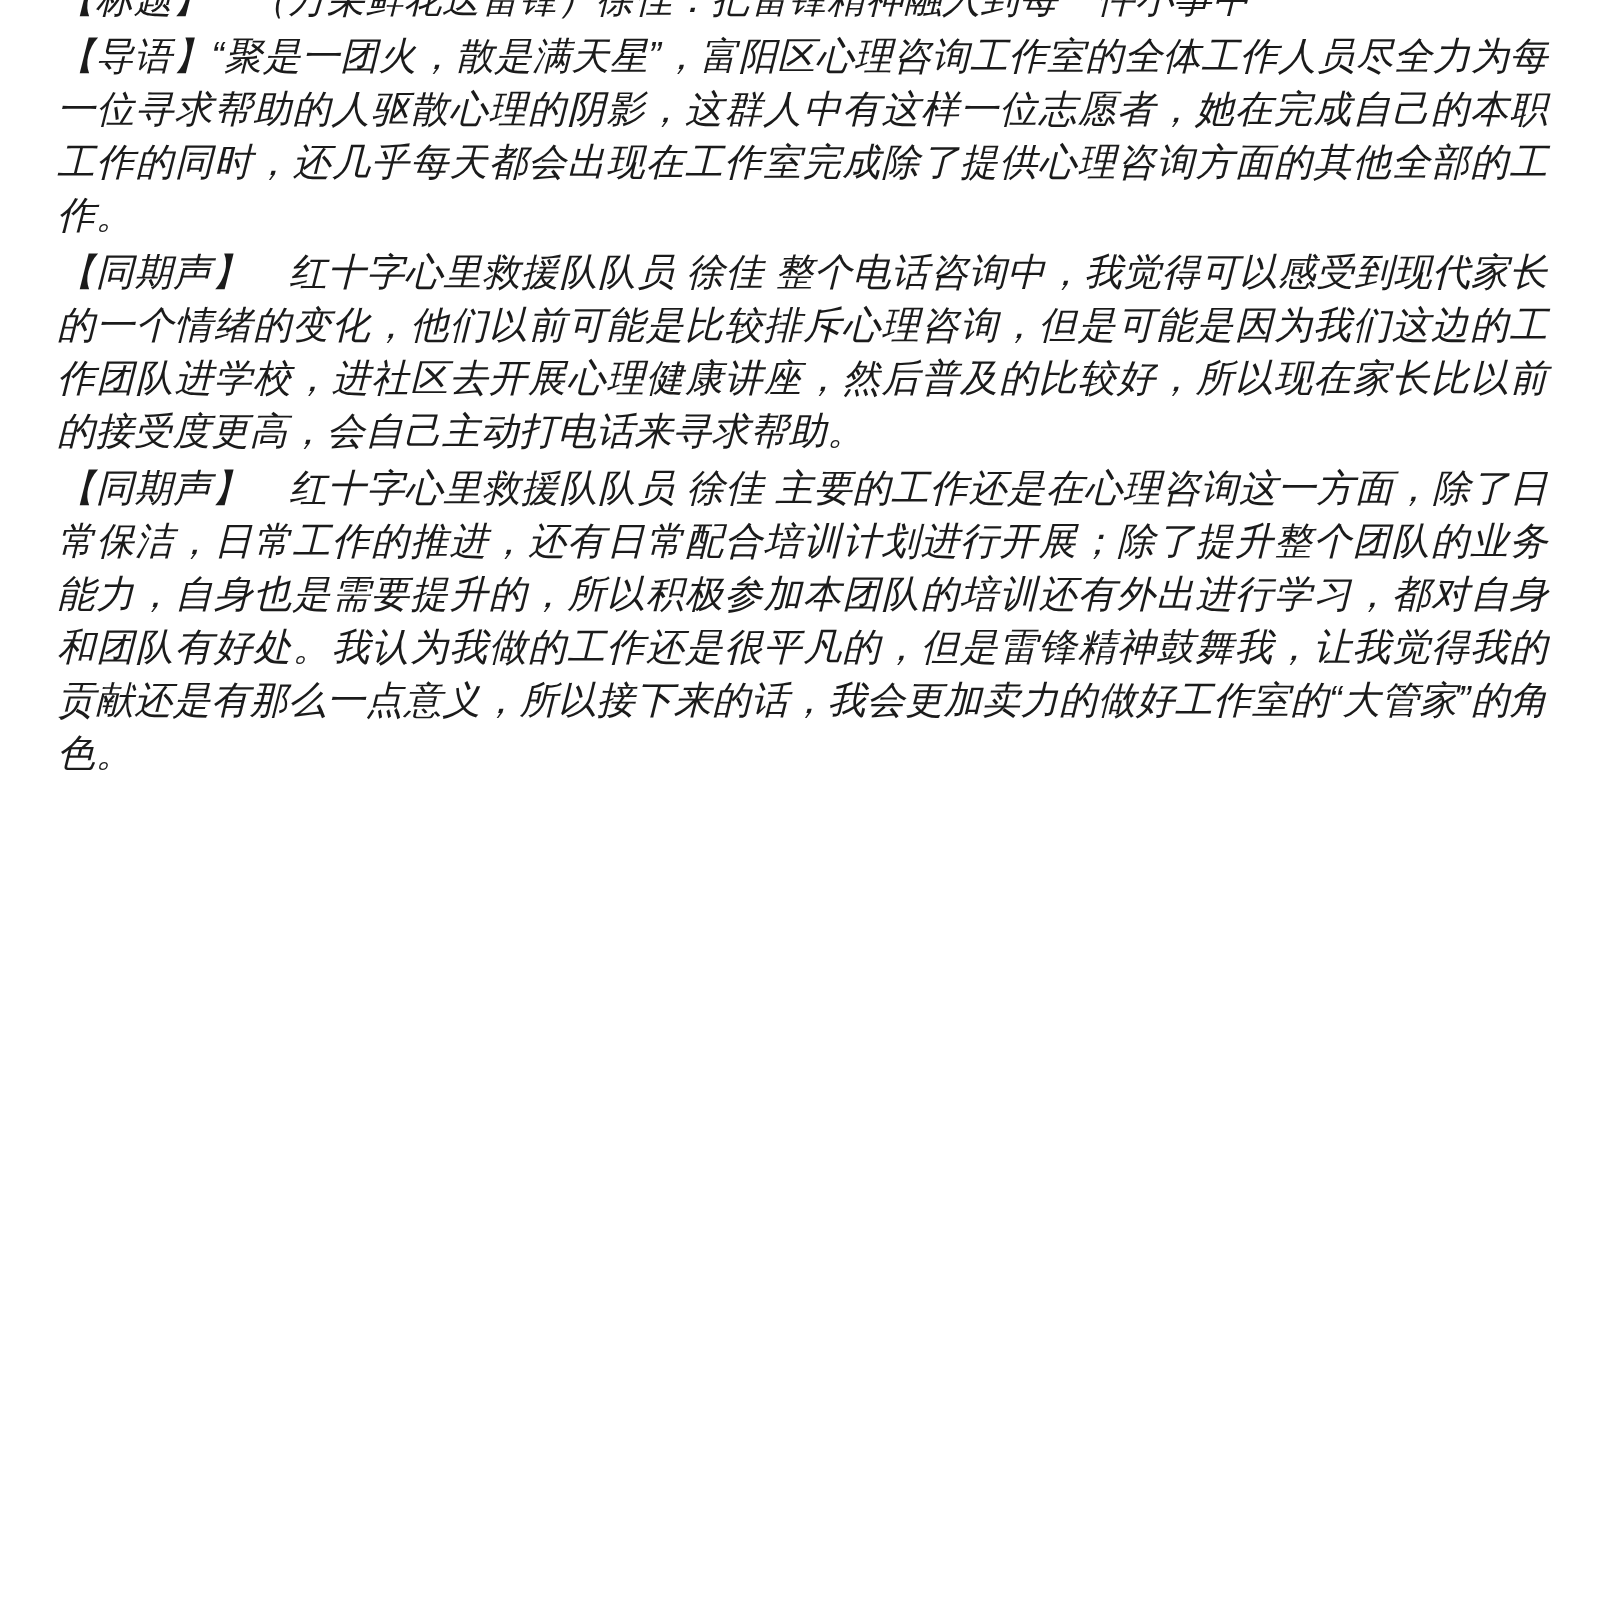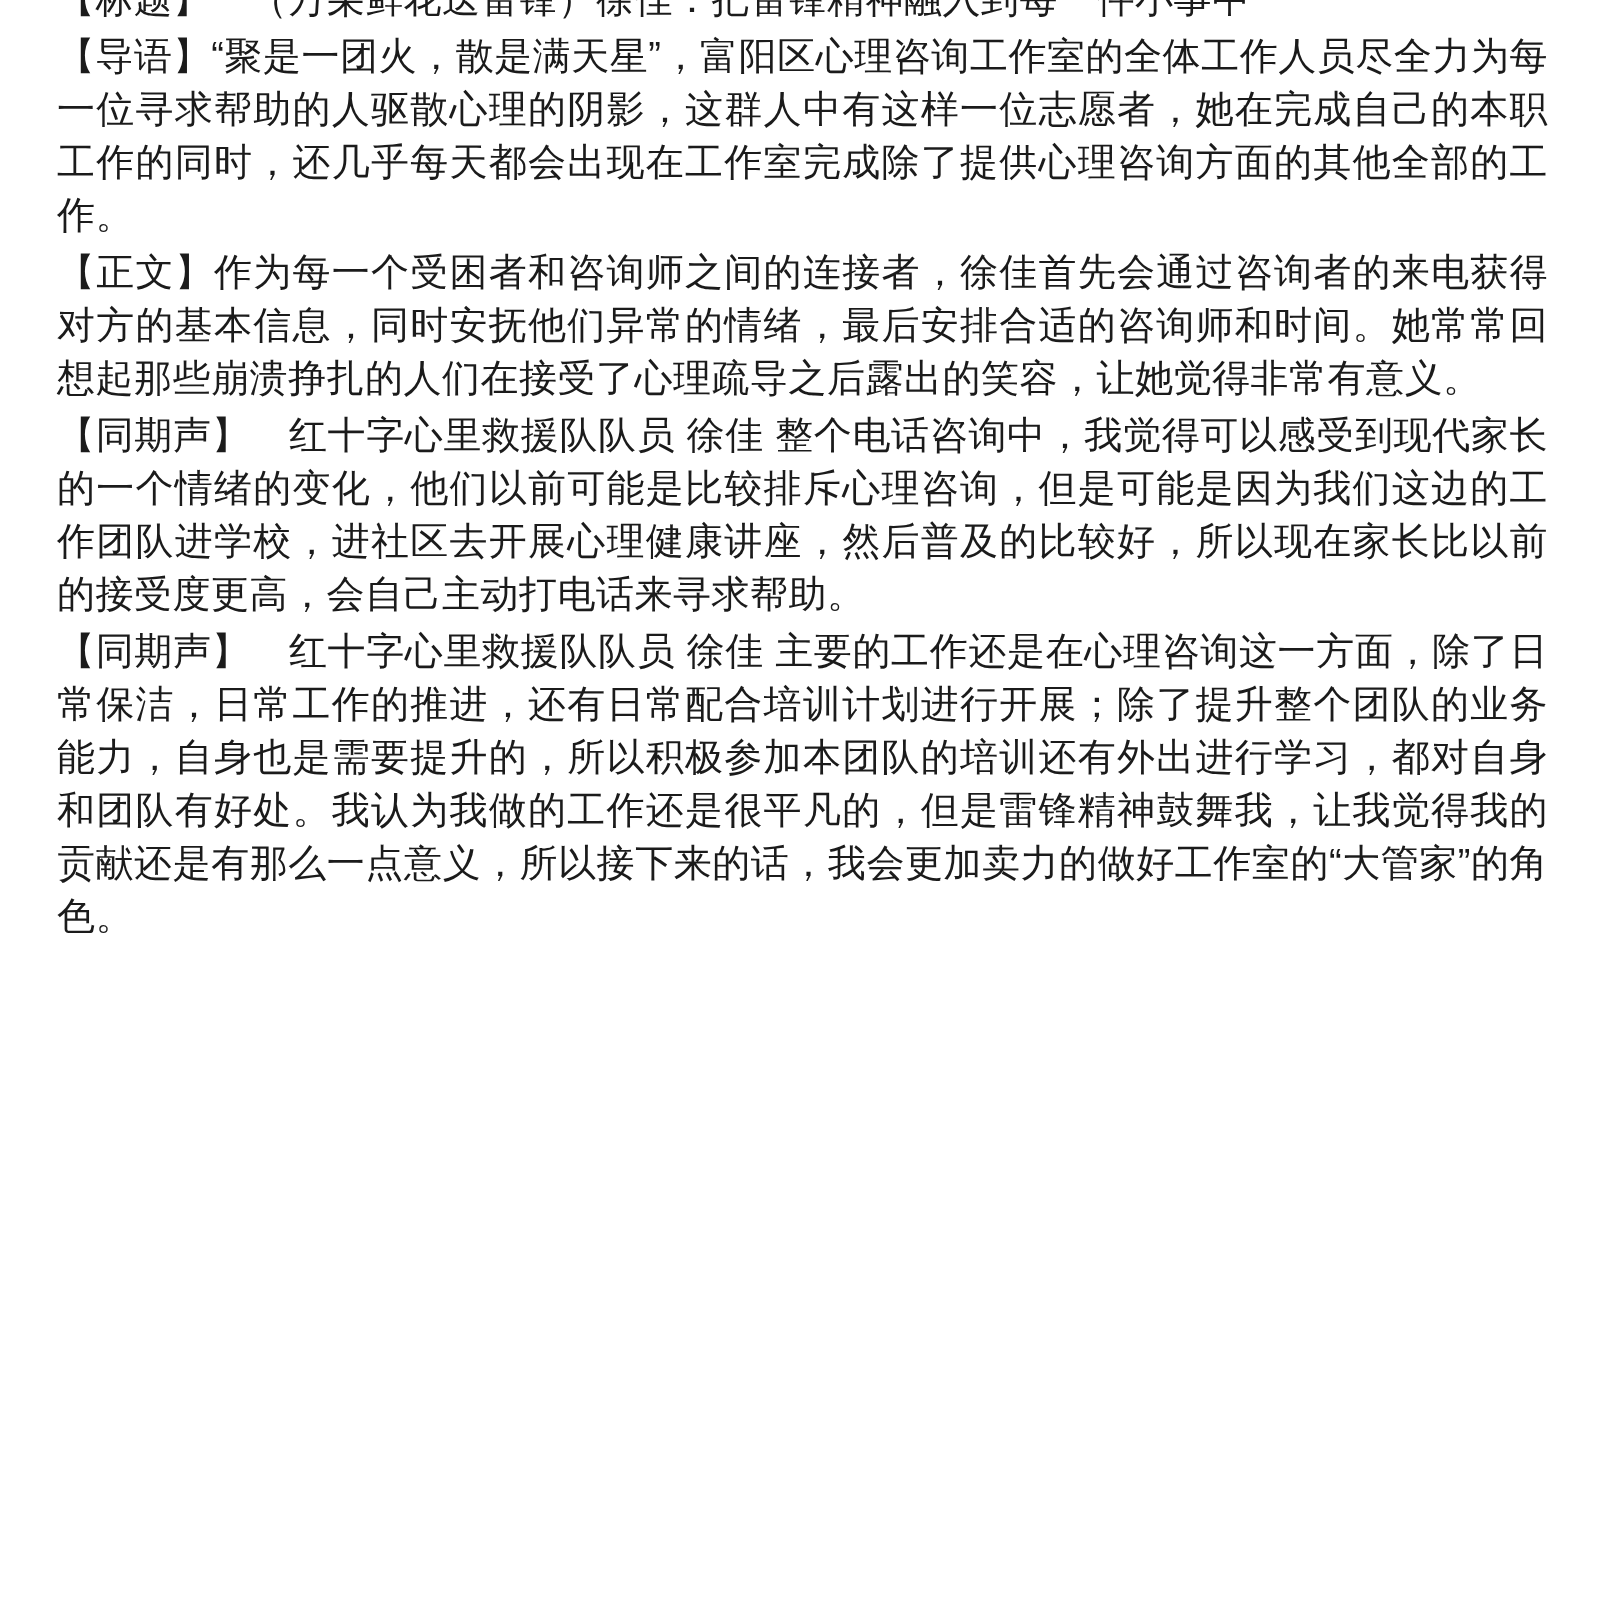--- a/index.html
+++ b/index.html
@@ -21,27 +21,27 @@
     font-size: 38px;
     line-height: 53px;
     color: #1b1b1b;
     text-align: justify;
     text-justify: inter-ideograph;
     letter-spacing: 0.5px;
   }
   .page p {
     margin: 0 0 4px 0;
     padding: 0;
+    font-style: italic;
   }
   .page p.title-line {
     text-align: left;
   }
 </style>
 </head>
 <body>
 
 <div class="page">
   <p class="title-line">【标题】　（万朵鲜花送雷锋）徐佳：把雷锋精神融入到每一件小事中</p>
   <p>【导语】“聚是一团火，散是满天星”，富阳区心理咨询工作室的全体工作人员尽全力为每一位寻求帮助的人驱散心理的阴影，这群人中有这样一位志愿者，她在完成自己的本职工作的同时，还几乎每天都会出现在工作室完成除了提供心理咨询方面的其他全部的工作。</p>
-  <p>【正文】作为每一个受困者和咨询师之间的连接者，徐佳首先会通过咨询者的来电获得对方的基本信息，同时安抚他们异常的情绪，最后安排合适的咨询师和时间。她常常回想起那些崩溃挣扎的人们在接受了心理疏导之后露出的笑容，让她觉得非常有意义。</p>
   <p>【同期声】　红十字心里救援队队员 徐佳 整个电话咨询中，我觉得可以感受到现代家长的一个情绪的变化，他们以前可能是比较排斥心理咨询，但是可能是因为我们这边的工作团队进学校，进社区去开展心理健康讲座，然后普及的比较好，所以现在家长比以前的接受度更高，会自己主动打电话来寻求帮助。</p>
   <p>【同期声】　红十字心里救援队队员 徐佳 主要的工作还是在心理咨询这一方面，除了日常保洁，日常工作的推进，还有日常配合培训计划进行开展；除了提升整个团队的业务能力，自身也是需要提升的，所以积极参加本团队的培训还有外出进行学习，都对自身和团队有好处。我认为我做的工作还是很平凡的，但是雷锋精神鼓舞我，让我觉得我的贡献还是有那么一点意义，所以接下来的话，我会更加卖力的做好工作室的“大管家”的角色。</p>
 </div>
 
 </body></html>

